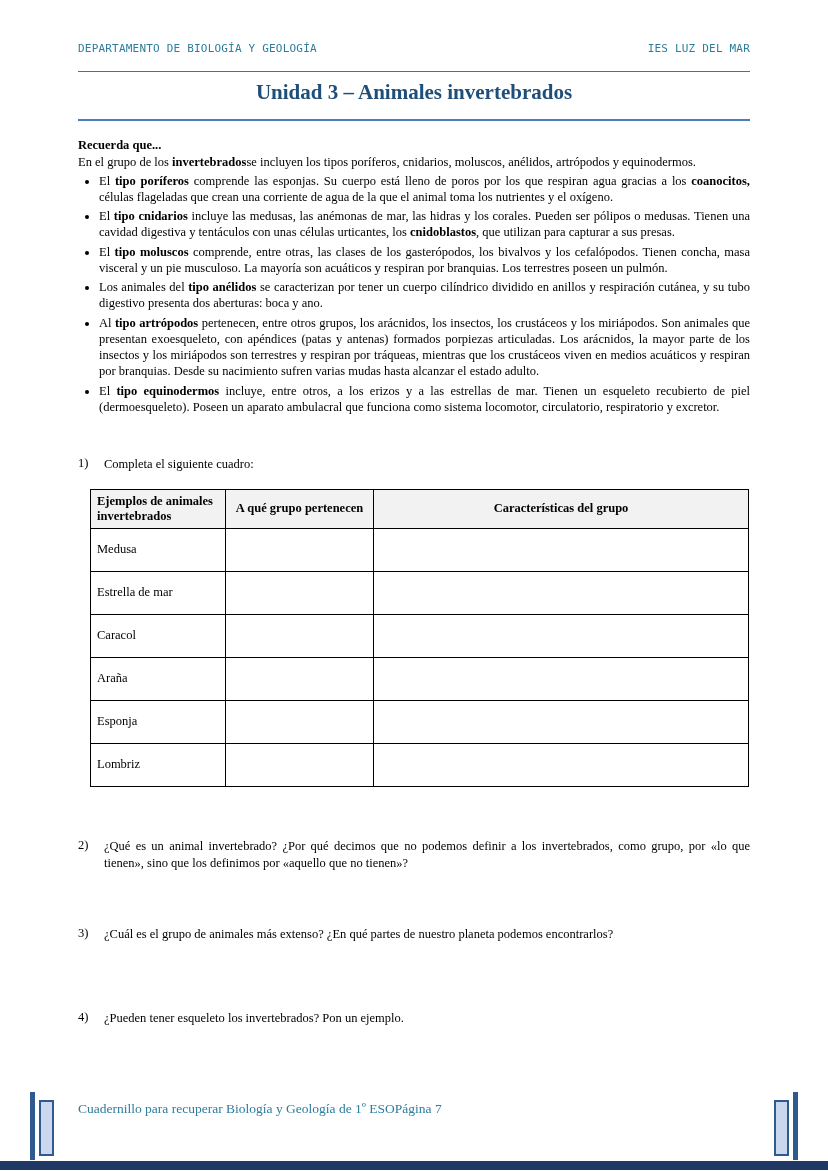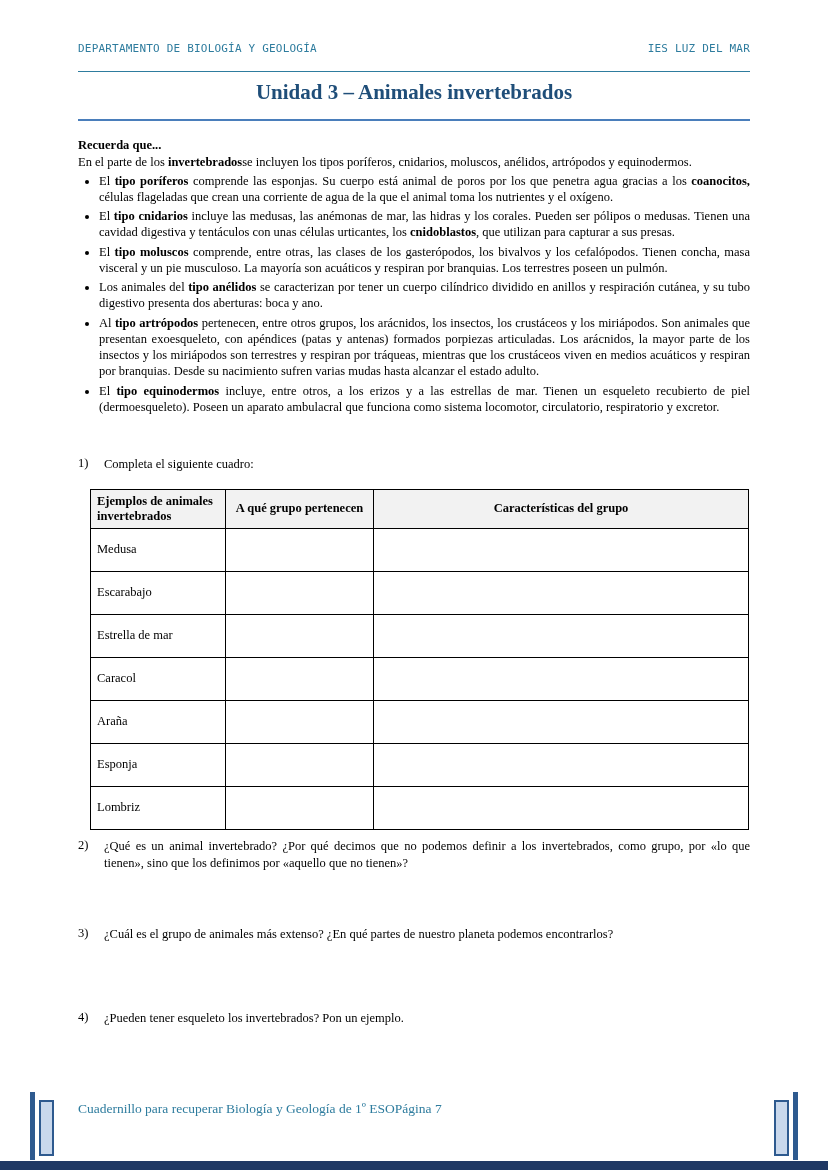--- a/index.html
+++ b/index.html
@@ -141,23 +141,23 @@
     <span>IES LUZ DEL MAR</span>
   </header>
 
   <div class="title-block">
     <h1 class="title">Unidad 3 – Animales invertebrados</h1>
     <div class="title-rule"></div>
   </div>
 
   <section class="content">
     <p class="recuerda">Recuerda que...</p>
-    <p class="body-line"><span>En el parte de los </span><span class="b">invertebrados</span><span>se incluyen los tipos poríferos, cnidarios, moluscos, anélidos, artrópodos y equinodermos.</span></p>
+    <p class="body-line"><span>En el grupo de los </span><span class="b">invertebrados</span><span>se incluyen los tipos poríferos, cnidarios, moluscos, anélidos, artrópodos y equinodermos.</span></p>
     <ul class="bullets">
-        <li><span>El </span><span class="b">tipo poríferos</span><span> comprende las esponjas. Su cuerpo está animal de poros por los que penetra agua gracias a los </span><span class="b">coanocitos,</span><span> células flageladas que crean una corriente de agua de la que el animal toma los nutrientes y el oxígeno.</span></li>
+        <li><span>El </span><span class="b">tipo poríferos</span><span> comprende las esponjas. Su cuerpo está lleno de poros por los que respiran agua gracias a los </span><span class="b">coanocitos,</span><span> células flageladas que crean una corriente de agua de la que el animal toma los nutrientes y el oxígeno.</span></li>
         <li><span>El </span><span class="b">tipo cnidarios</span><span> incluye las medusas, las anémonas de mar, las hidras y los corales. Pueden ser pólipos o medusas. Tienen una cavidad digestiva y tentáculos con unas células urticantes, los </span><span class="b">cnidoblastos</span><span>, que utilizan para capturar a sus presas.</span></li>
         <li><span>El </span><span class="b">tipo moluscos</span><span> comprende, entre otras, las clases de los gasterópodos, los bivalvos y los cefalópodos. Tienen concha, masa visceral y un pie musculoso. La mayoría son acuáticos y respiran por branquias. Los terrestres poseen un pulmón.</span></li>
         <li><span>Los animales del </span><span class="b">tipo anélidos</span><span> se caracterizan por tener un cuerpo cilíndrico dividido en anillos y respiración cutánea, y su tubo digestivo presenta dos aberturas: boca y ano.</span></li>
         <li><span>Al </span><span class="b">tipo artrópodos</span><span> pertenecen, entre otros grupos, los arácnidos, los insectos, los crustáceos y los miriápodos. Son animales que presentan exoesqueleto, con apéndices (patas y antenas) formados porpiezas articuladas. Los arácnidos, la mayor parte de los insectos y los miriápodos son terrestres y respiran por tráqueas, mientras que los crustáceos viven en medios acuáticos y respiran por branquias. Desde su nacimiento sufren varias mudas hasta alcanzar el estado adulto.</span></li>
         <li><span>El </span><span class="b">tipo equinodermos</span><span> incluye, entre otros, a los erizos y a las estrellas de mar. Tienen un esqueleto recubierto de piel (dermoesqueleto). Poseen un aparato ambulacral que funciona como sistema locomotor, circulatorio, respiratorio y excretor.</span></li>
       </ul>
   </section>
 
   <section class="q-block q1">
     <div class="question">
@@ -177,25 +177,20 @@
             <th class="c2">Características del grupo</th>
           </tr>
       </thead>
       <tbody>
           <tr>
             <td>Medusa</td>
             <td></td>
             <td></td>
           </tr>
           <tr>
-            <td>Escarabajo</td>
-            <td></td>
-            <td></td>
-          </tr>
-          <tr>
             <td>Estrella de mar</td>
             <td></td>
             <td></td>
           </tr>
           <tr>
             <td>Caracol</td>
             <td></td>
             <td></td>
           </tr>
           <tr>

